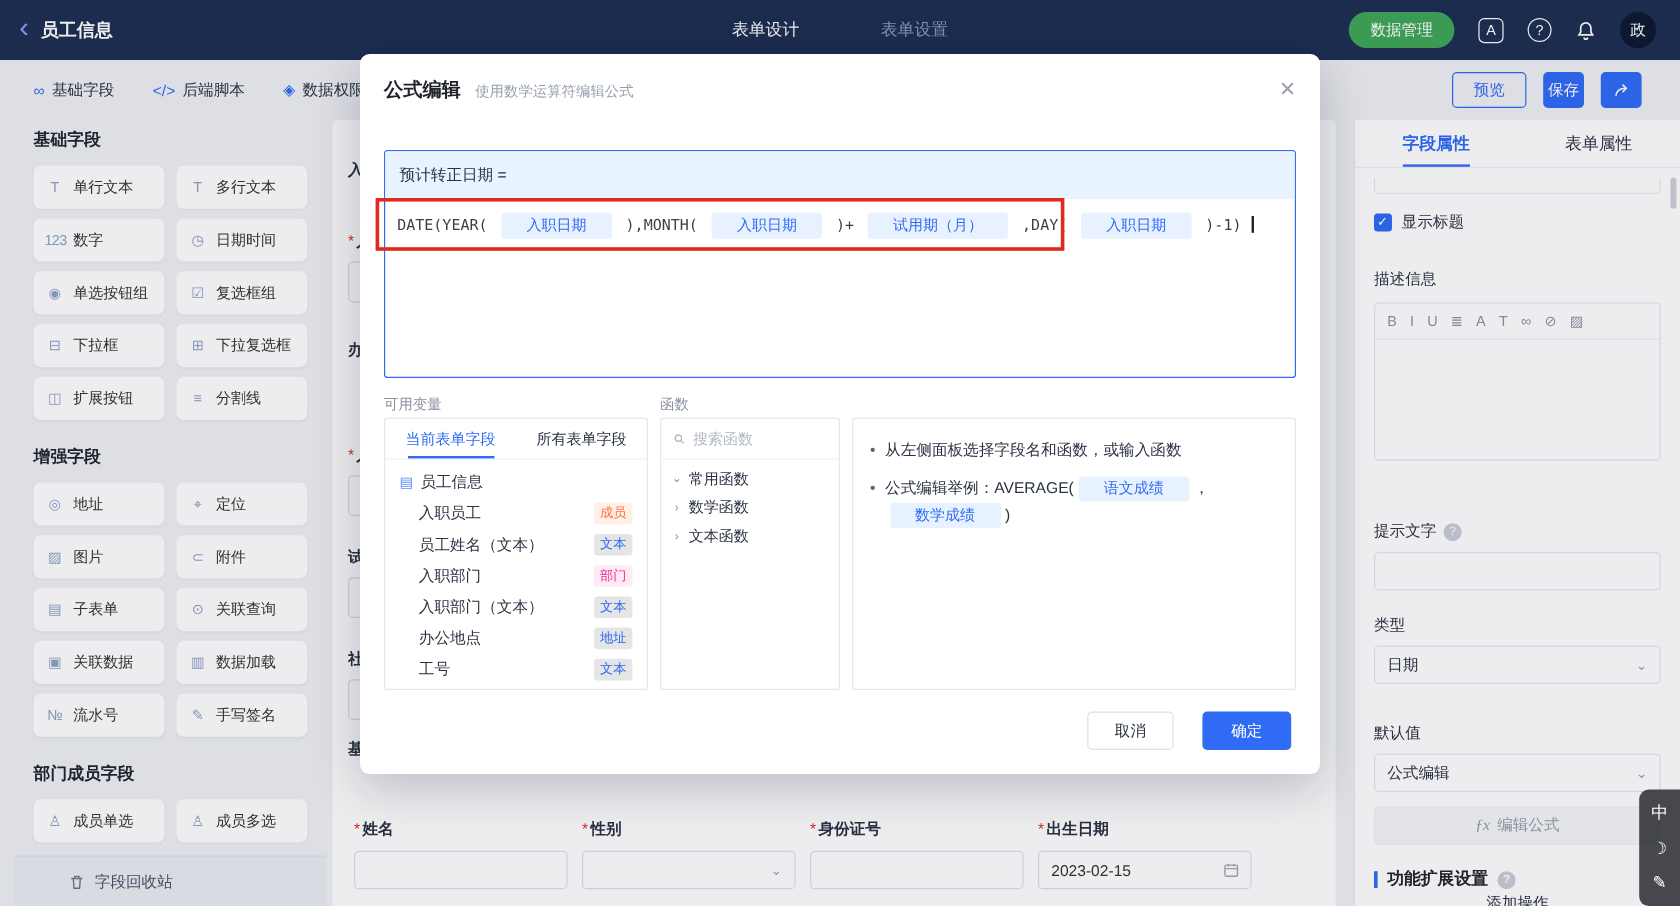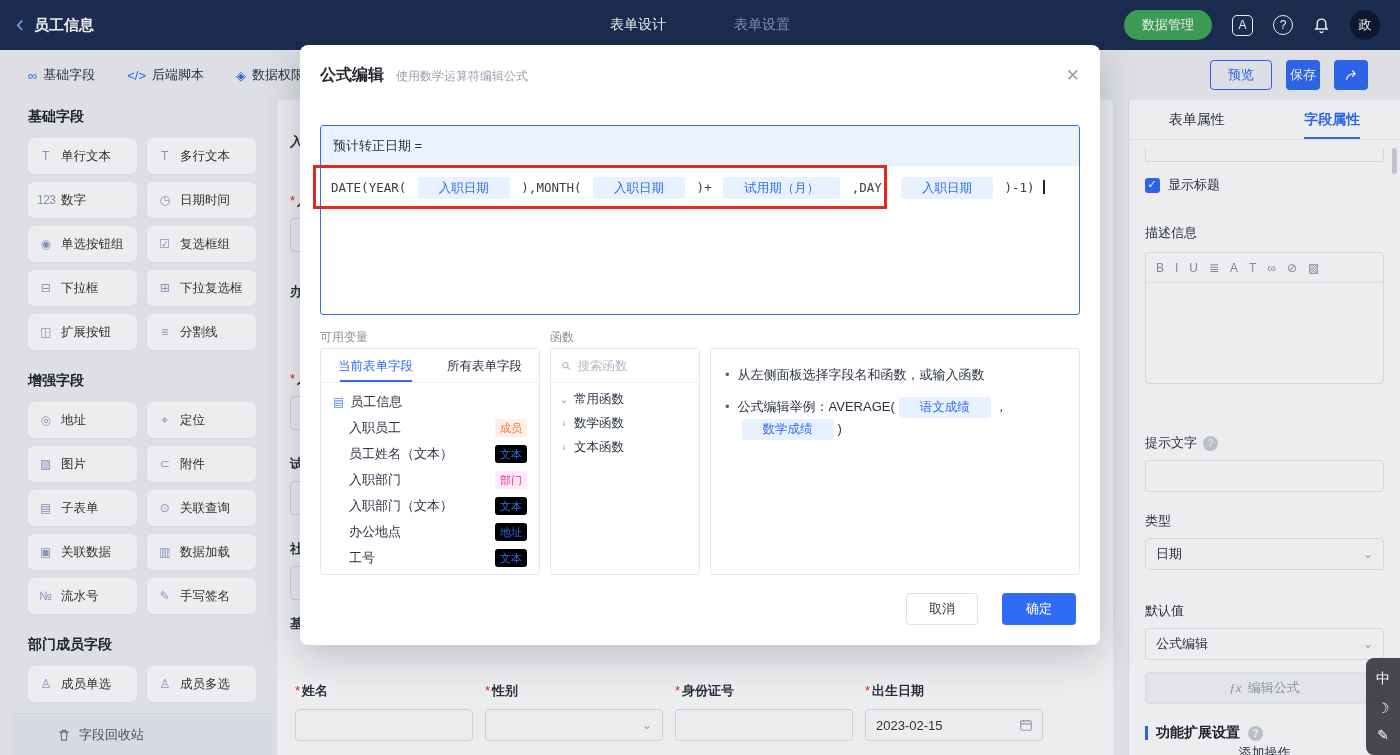--- a/index.html
+++ b/index.html
@@ -108,21 +108,21 @@
   .vars{left:20px;width:220px}
   .vtabs{height:34px;display:flex;border-bottom:1px solid #eef0f3}
   .vtab{flex:1;text-align:center;line-height:34px;font-size:12.5px;color:#2a3242;cursor:pointer;position:relative}
   .vtab.active{color:var(--primary)}
   .vtab.active::after{content:"";position:absolute;bottom:0;left:50%;transform:translateX(-50%);width:72px;height:2px;background:var(--primary)}
   .vlist{padding:6px 0}
   .vrow-root{display:flex;align-items:center;gap:6px;padding:0 12px;height:26px;font-size:13px;color:#2a3242}
   .doc{color:#5b8ff9;font-size:12px}
   .vrow{display:flex;align-items:center;justify-content:space-between;padding:0 12px 0 28px;height:26px;font-size:13px;color:#2a3242;cursor:pointer}
   .vtag{font-size:11px;padding:0 5px;border-radius:3px;line-height:18px;flex:none}
-  .c-blue{color:#2f6bf5;background:#000000}
+  .c-blue{color:#2f6bf5;background:#e5e5e5}
   .c-orange{color:#ff6f3d;background:#ffefe6}
   .c-magenta{color:#eb2f96;background:#ffeaf4}
   .funcs{left:250px;width:150px}
   .fsearch{height:34px;display:flex;align-items:center;gap:6px;padding:0 10px;border-bottom:1px solid #eef0f3}
   .fsearch input{border:none;outline:none;width:100%;font-size:12.5px;color:#333;font-family:inherit;background:transparent}
   .fsearch input::placeholder{color:#b3bac4}
   .fglist{padding:4px 0}
   .fgroup-h{display:flex;align-items:center;gap:5px;height:24px;padding:0 8px;font-size:12.5px;color:#2a3242;cursor:pointer}
   .gchev{color:#8a93a3;font-size:10px;width:10px;text-align:center}
   .fitem{height:24px;line-height:24px;padding-left:23px;font-size:12.5px;color:#2a3242;cursor:pointer}
@@ -409,23 +409,23 @@
             <path d="M3 10h18M8 3v4M16 3v4" stroke="#a0a6b1" stroke-width="2"></path>
           </svg>
         </div>
       </div>
     </div>
 </main>
 
 <section class="props">
   <div class="ptabs">
 
+      <div class="ptab active">字段属性</div>
+
       <div class="ptab">表单属性</div>
-
-      <div class="ptab active">字段属性</div>
     </div>
   <div class="pbody">
     <div class="vthumb"></div>
     <div class="partial-input"></div>
     <div class="check-row">
       <span class="cbx"></span>
       <span>显示标题</span>
     </div>
     <div class="plabel">描述信息</div>
     <div class="editor">

